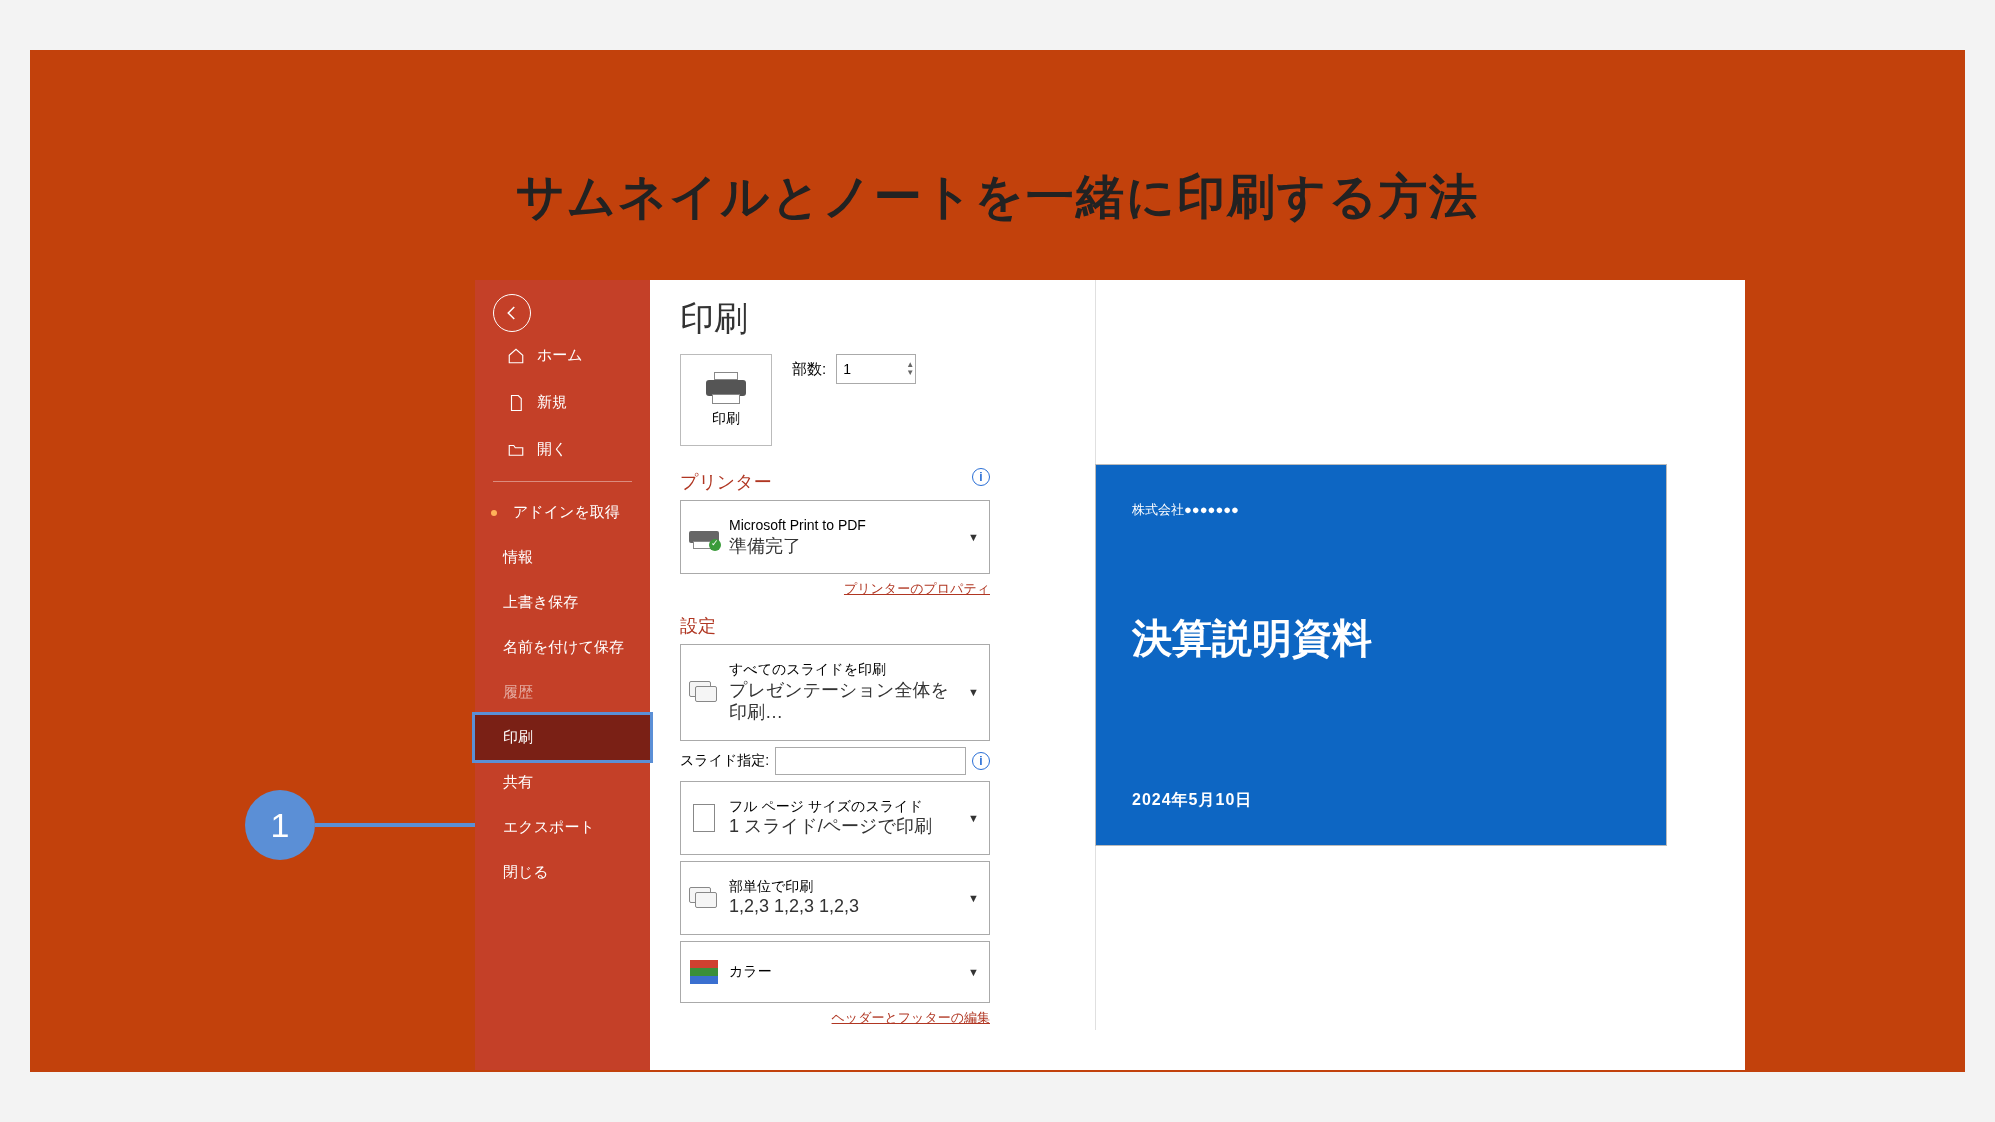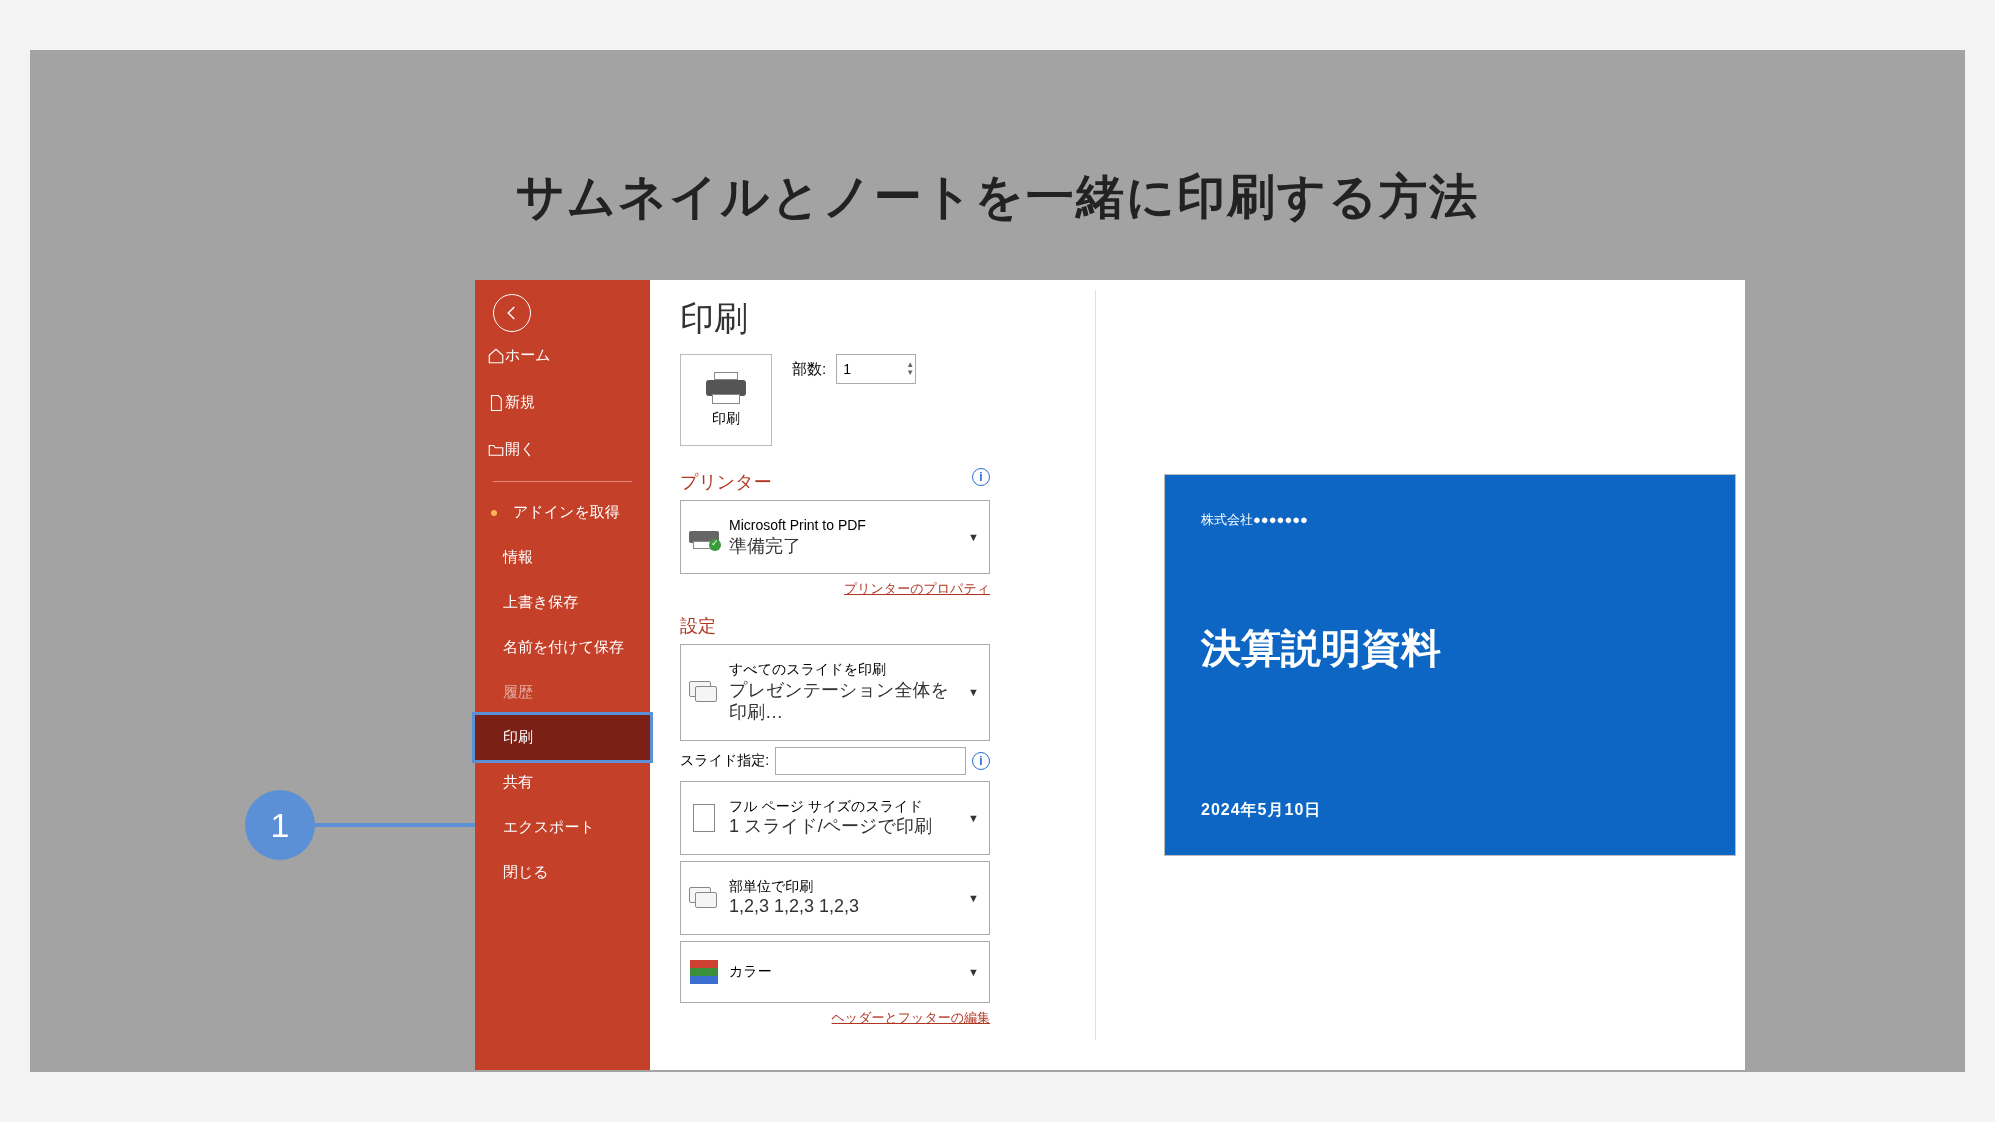--- a/index.html
+++ b/index.html
@@ -9,21 +9,21 @@
     width: 1995px;
     height: 1122px;
     position: relative;
   }
   .canvas {
     position: absolute;
     top: 50px;
     left: 30px;
     right: 30px;
     bottom: 50px;
-    background: #a3a3a3;
+    background: #c2410c;
   }
   .page-title {
     position: absolute;
     top: 115px;
     left: 0;
     right: 0;
     text-align: center;
     font-size: 48px;
     font-weight: 700;
     color: #222;
@@ -51,22 +51,22 @@
     border: 1.5px solid #fff;
     border-radius: 50%;
     margin-left: 18px;
     display: flex; align-items: center; justify-content: center;
     color: #fff;
     cursor: pointer;
   }
   .sb-item {
     display: flex;
     align-items: center;
-    padding: 14px 12px;
-    gap: 0;
+    padding: 14px 32px;
+    gap: 12px;
     cursor: pointer;
   }
   .sb-divider {
     border-top: 1px solid rgba(255,255,255,0.4);
     margin: 8px 18px;
   }
   .sb-sub {
     display: flex;
     align-items: center;
     padding: 13px 18px 13px 28px;
@@ -165,25 +165,25 @@
 
   .color-swatch {
     display:flex; flex-direction:column; width:28px; height:24px;
   }
   .color-swatch span { flex:1; }
 
   
   .preview {
     position:absolute;
     right: 10px;
-    top: 10px;
+    top: 0;
     width: 640px;
     height: 750px;
     border-left: 1px solid #e0e0e0;
-    display:flex; align-items:center; justify-content:flex-end;
+    display:flex; align-items:center; justify-content:flex-start;
   }
   .slide {
     width: 570px; height: 380px;
     background: #0d66c3;
     box-shadow: 0 0 0 1px #bbb;
     color:#fff;
     padding: 36px 36px;
     position:relative;
   }
   .slide-corp { font-size: 13px; }

